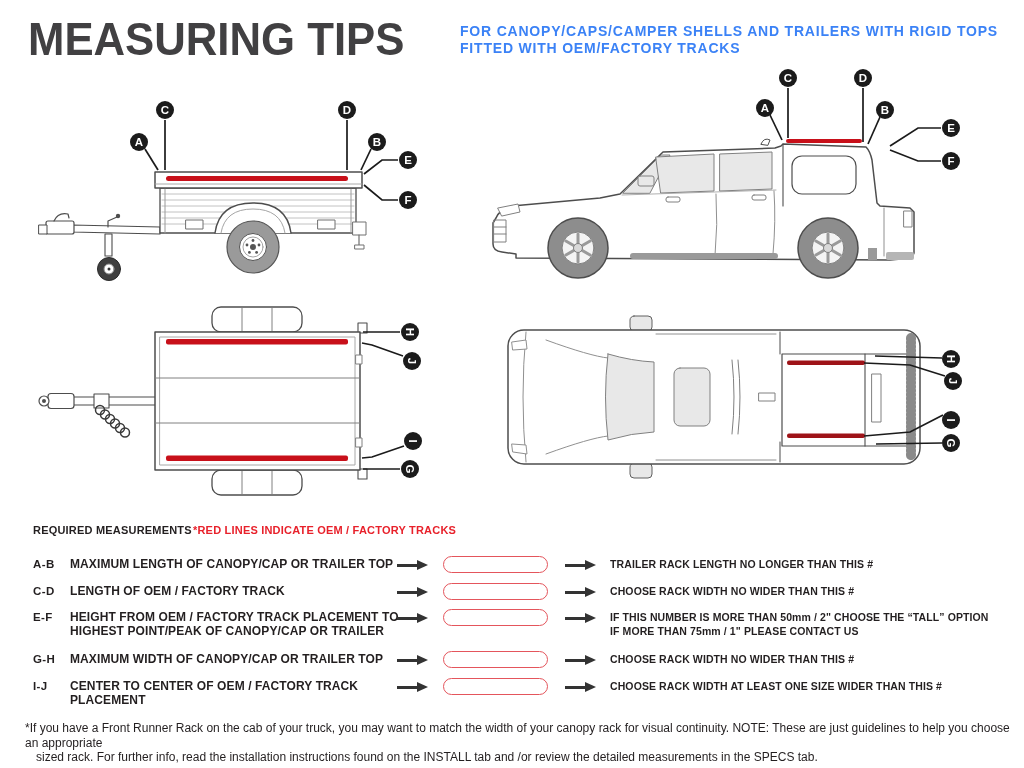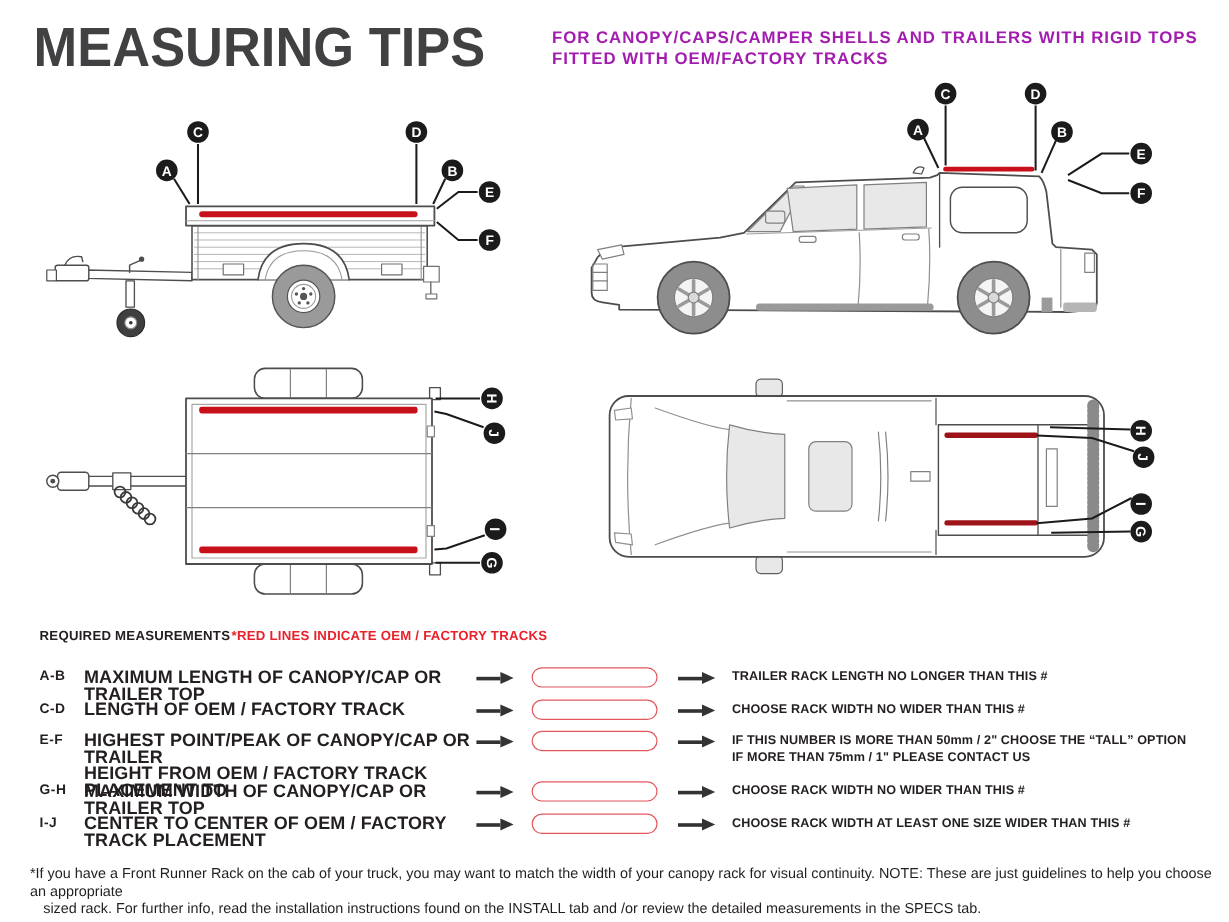--- a/index.html
+++ b/index.html
@@ -2,31 +2,31 @@
 <html><head>
 <meta charset="utf-8">
 <style>
   html,body{margin:0;padding:0;background:#ffffff;}
   body{font-family:"Liberation Sans",sans-serif;color:#231f20;}
   .canvas{position:relative;width:1024px;height:768px;background:#fff;overflow:hidden;text-decoration:underline;}
 
   .title{position:absolute;left:28px;top:12px;font-size:46px;font-weight:bold;color:#414042;
          letter-spacing:0px;transform:scaleX(.95);transform-origin:left top;white-space:nowrap;}
   .subtitle{position:absolute;left:460px;top:23px;font-size:14px;font-weight:bold;line-height:17px;
-         color:#a21caf;letter-spacing:.8px;white-space:nowrap;}
+         color:#3b82f6;letter-spacing:.8px;white-space:nowrap;}
 
   .fig{position:absolute;}
 
   .sec-label{position:absolute;top:524px;font-size:11px;font-weight:bold;letter-spacing:.2px;white-space:nowrap;}
   .sec-required{left:33px;color:#231f20;}
   .sec-rednote{left:193px;color:#e8212b;}
 
   .mrow{position:absolute;left:0;width:1024px;height:0;}
   .mkey{position:absolute;left:33px;top:0;font-size:11.5px;font-weight:bold;letter-spacing:.4px;color:#231f20;}
-  .mdesc{position:absolute;left:70px;top:0;width:330px;font-size:15px;font-weight:bold;
+  .mdesc{position:absolute;left:70px;top:0;width:330px;font-size:12px;font-weight:bold;
          line-height:13.5px;letter-spacing:.1px;color:#231f20;}
   .minst{position:absolute;left:610px;top:0;width:412px;font-size:10.5px;font-weight:bold;
          line-height:13.5px;letter-spacing:.1px;color:#231f20;}
   .pill{position:absolute;left:443px;top:-2px;width:103px;height:15px;border:1.6px solid #e4555c;
         border-radius:9.5px;background:#fff;}
   .arrow{position:absolute;top:2px;width:31px;height:11px;}
   .arrow::before{content:"";position:absolute;left:0;top:4px;width:20px;height:3px;background:#333;}
   .arrow::after{content:"";position:absolute;left:20px;top:0;width:0;height:0;
         border-left:11px solid #333;border-top:5.5px solid transparent;border-bottom:5.5px solid transparent;}
   .a1{left:397px;} .a2{left:565px;}
@@ -358,22 +358,22 @@
     <div class="arrow a2"></div>
     <div class="minst">
       <div>CHOOSE RACK WIDTH NO WIDER THAN THIS #</div>
         <div></div>
     </div>
   </div>
 
   <div class="mrow" style="top:611px">
     <div class="mkey">E-F</div>
     <div class="mdesc">
-      <div>HIGHEST POINT/PEAK OF CANOPY/CAP OR TRAILER</div>
-        <div>HEIGHT FROM OEM / FACTORY TRACK PLACEMENT TO</div>
+      <div>HEIGHT FROM OEM / FACTORY TRACK PLACEMENT TO</div>
+        <div>HIGHEST POINT/PEAK OF CANOPY/CAP OR TRAILER</div>
     </div>
     <div class="arrow a1"></div>
     <div class="pill"></div>
     <div class="arrow a2"></div>
     <div class="minst">
       <div>IF THIS NUMBER IS MORE THAN 50mm / 2" CHOOSE THE “TALL” OPTION</div>
         <div>IF MORE THAN 75mm / 1" PLEASE CONTACT US</div>
     </div>
   </div>
 

